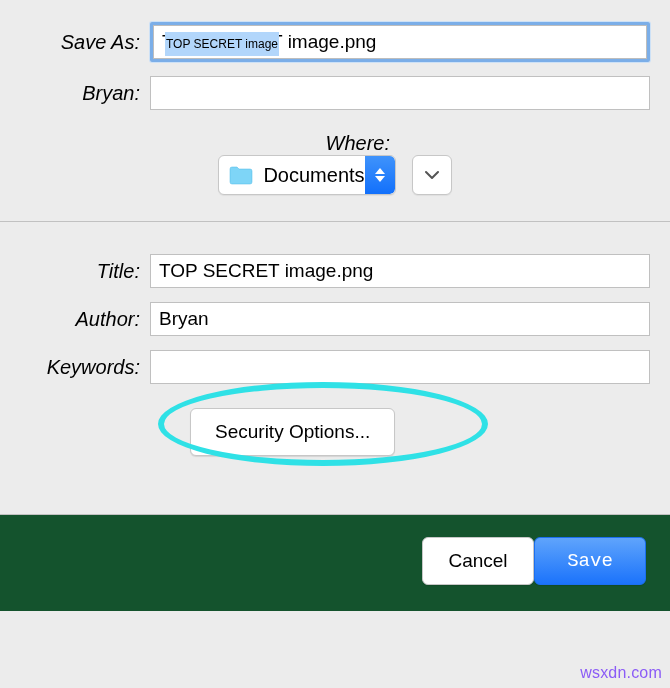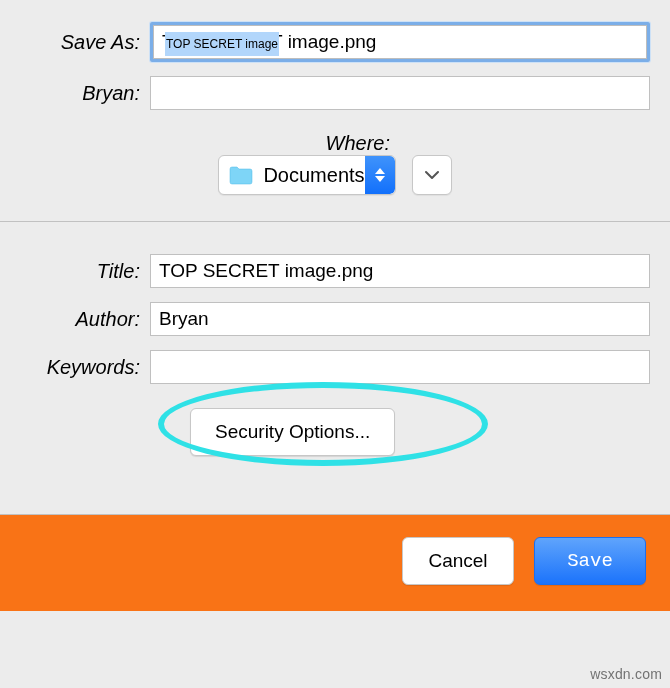--- a/index.html
+++ b/index.html
@@ -119,36 +119,36 @@
       font-size: 19px;
       padding: 0 24px;
       box-shadow: 0 1px 1px rgba(0,0,0,0.1);
       display: inline-flex; align-items: center; justify-content: center;
       cursor: default;
     }
     .footer {
       padding: 22px 24px 26px;
       display: flex;
       justify-content: flex-end;
-      gap: 20px;
-      background: #f97316;
+      gap: 0;
+      background: #14532d;
     }
     .btn-primary {
       background: linear-gradient(#5fa4fc, #1b73fb);
       border: 1px solid #1b6ff0;
       color: #fff;
       min-width: 112px;
       font-family: Liberation Mono, monospace;
     }
     .btn-default { min-width: 112px; }
     .watermark {
       position: absolute;
       right: 8px; bottom: 6px;
-      font-size: 14px;
-      color: #737373;
+      font-size: 16px;
+      color: #8b5cf6;
       letter-spacing: 0.2px;
       text-align: right;
     }
   </style>
 </head>
 <body>
 
 <div class="section-top">
 
   <div class="row">

